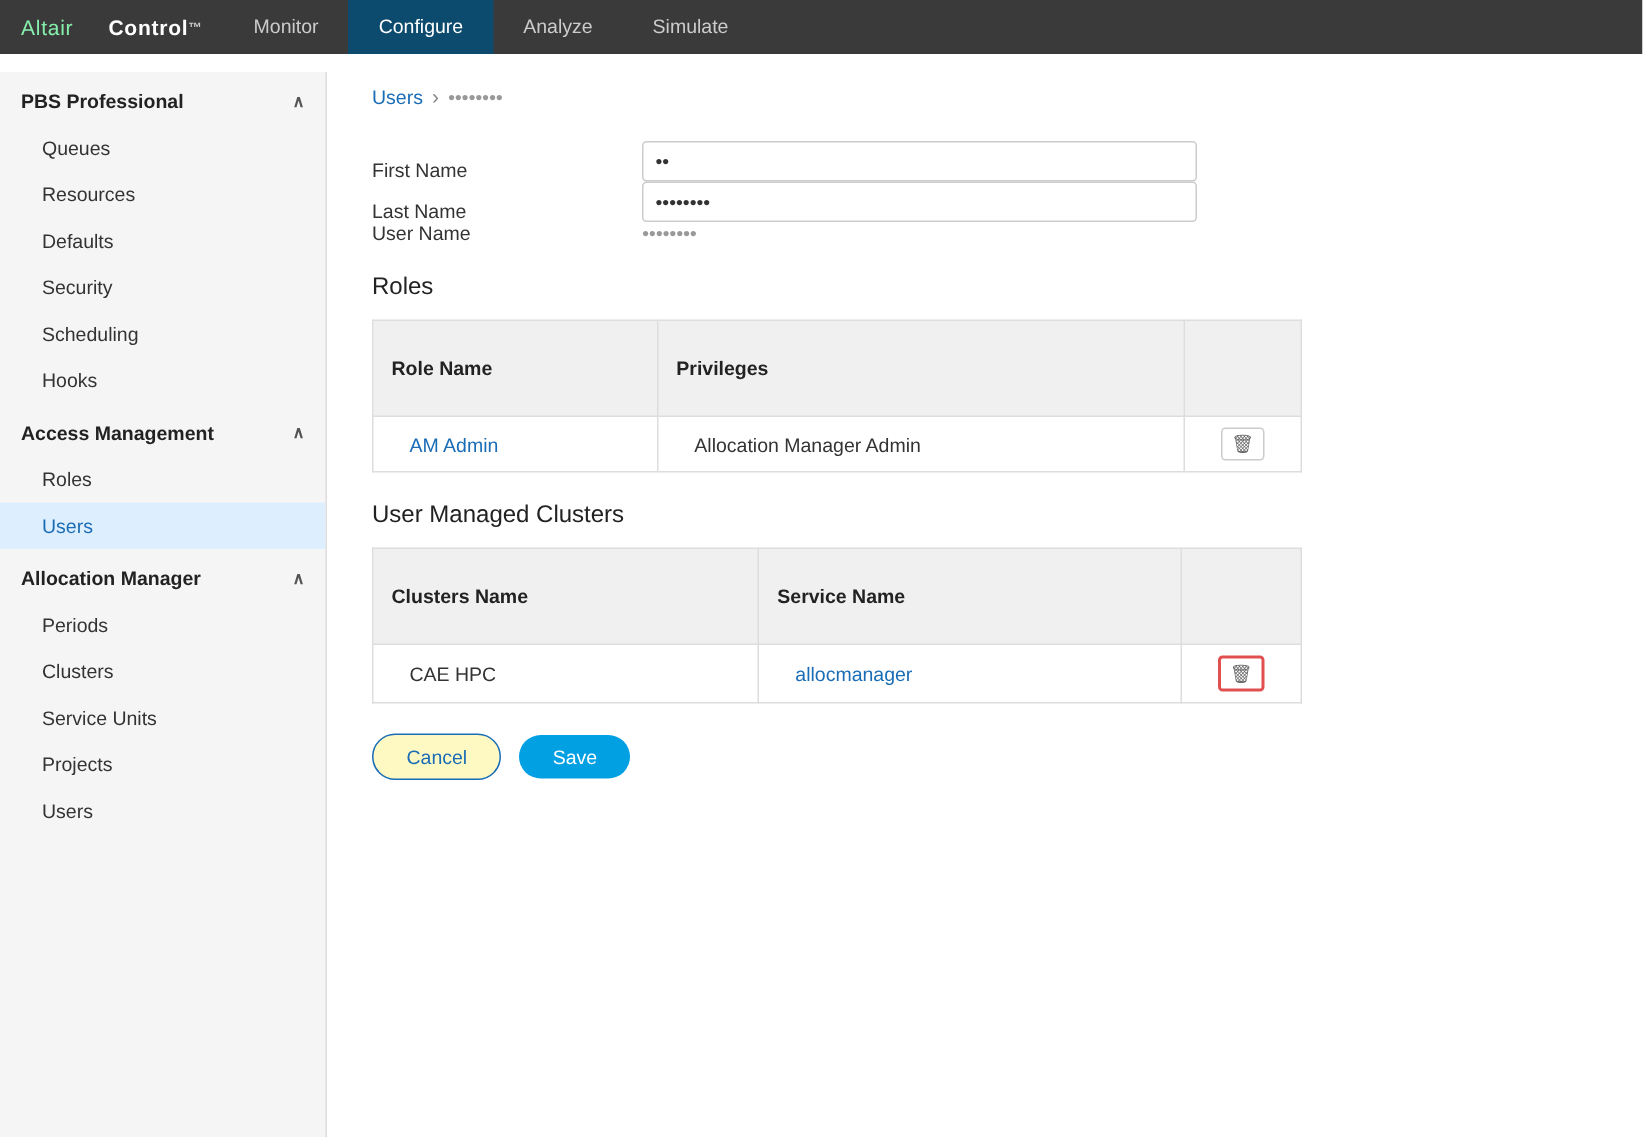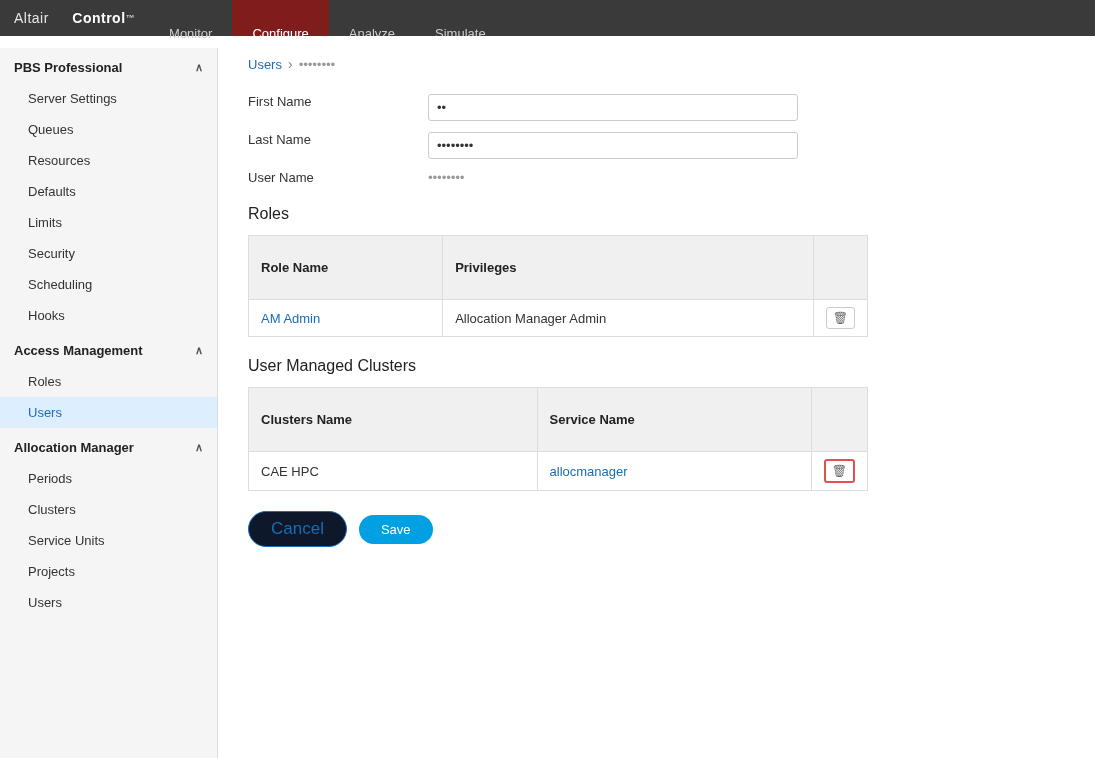--- a/index.html
+++ b/index.html
@@ -16,34 +16,34 @@
     .top-nav .logo {
       display: flex;
       align-items: center;
       padding: 0 14px;
       color: #fff;
       font-size: 14px;
       font-weight: bold;
       letter-spacing: 0.5px;
       min-width: 130px;
     }
-    .top-nav .logo span.altair { font-weight: normal; color: #e5e5e5; }
+    .top-nav .logo span.altair { font-weight: normal; color: #86efac; }
     .top-nav .logo span.control { font-weight: bold; color: #fff; margin-left: 19px; }
     .top-nav .logo span.tm { font-size: 9px; color: #ccc; vertical-align: super; }
     .nav-tab {
       color: #ccc;
-      padding: 16px 20px;
+      padding: 0 20px;
       height: 36px;
       line-height: 36px;
       cursor: pointer;
       font-size: 13px;
       text-decoration: none;
     }
     .nav-tab.active {
-      background: #7f1d1d;
+      background: #0c4a6e;
       color: #fff;
       text-align: center;
     }
 
     
     .main-layout {
       display: flex;
       flex: 1;
       overflow: hidden;
     }
@@ -93,22 +93,22 @@
       margin-bottom: 22px;
       font-size: 13px;
     }
     .breadcrumb a { color: #1a6db5; text-decoration: none; }
     .breadcrumb .sep { margin: 0 6px; color: #888; font-size: 14px; }
     .breadcrumb .current { color: #999; font-style: italic; }
 
     
     .form-group {
       display: flex;
-      align-items: flex-start;
-      margin-bottom: 11px;
+      align-items: flex-end;
+      margin-bottom: 0;
     }
     .form-label {
       width: 180px;
       font-size: 13px;
       color: #333;
       flex-shrink: 0;
     }
     .form-input {
       width: 370px;
       border: 1px solid #ccc;
@@ -144,21 +144,21 @@
       background: #f0f0f0;
       border: 1px solid #ddd;
       padding: 24px 12px;
       text-align: left;
       font-weight: bold;
       font-size: 13px;
       color: #222;
     }
     .data-table td {
       border: 1px solid #ddd;
-      padding: 7px 12px;
+      padding: 7px 24px;
       font-size: 13px;
     }
     .data-table td.link { color: #1a6db5; cursor: pointer; }
     .data-table .delete-col { width: 38px; text-align: center; }
 
     
     .delete-btn {
       background: #fff;
       border: 1px solid #ccc;
       border-radius: 3px;
@@ -171,25 +171,25 @@
 
     
     .action-buttons {
       display: flex;
       gap: 12px;
       margin-top: 16px;
       align-items: center;
     }
     .btn-cancel {
       border: 1px solid #1a6db5;
-      background: #0f172a;
+      background: #fef9c3;
       color: #1a6db5;
       border-radius: 20px;
       padding: 7px 22px;
-      font-size: 17px;
+      font-size: 13px;
       cursor: pointer;
     }
     .btn-save {
       border: none;
       background: #00a0e3;
       color: #fff;
       border-radius: 20px;
       padding: 7px 22px;
       font-size: 13px;
       cursor: pointer;
@@ -209,25 +209,23 @@
 </div>
 
 <div class="main-layout">
 
   <div class="sidebar">
 
     <div class="sidebar-section-header">
       <span>PBS Professional</span>
       <span class="chevron">∧</span>
     </div>
-    <div class="sidebar-item">Server Settings</div>
     <div class="sidebar-item">Queues</div>
     <div class="sidebar-item">Resources</div>
     <div class="sidebar-item">Defaults</div>
-    <div class="sidebar-item">Limits</div>
     <div class="sidebar-item">Security</div>
     <div class="sidebar-item">Scheduling</div>
     <div class="sidebar-item">Hooks</div>
 
     <div class="sidebar-section-header">
       <span>Access Management</span>
       <span class="chevron">∧</span>
     </div>
     <div class="sidebar-item">Roles</div>
     <div class="sidebar-item active">Users</div>

